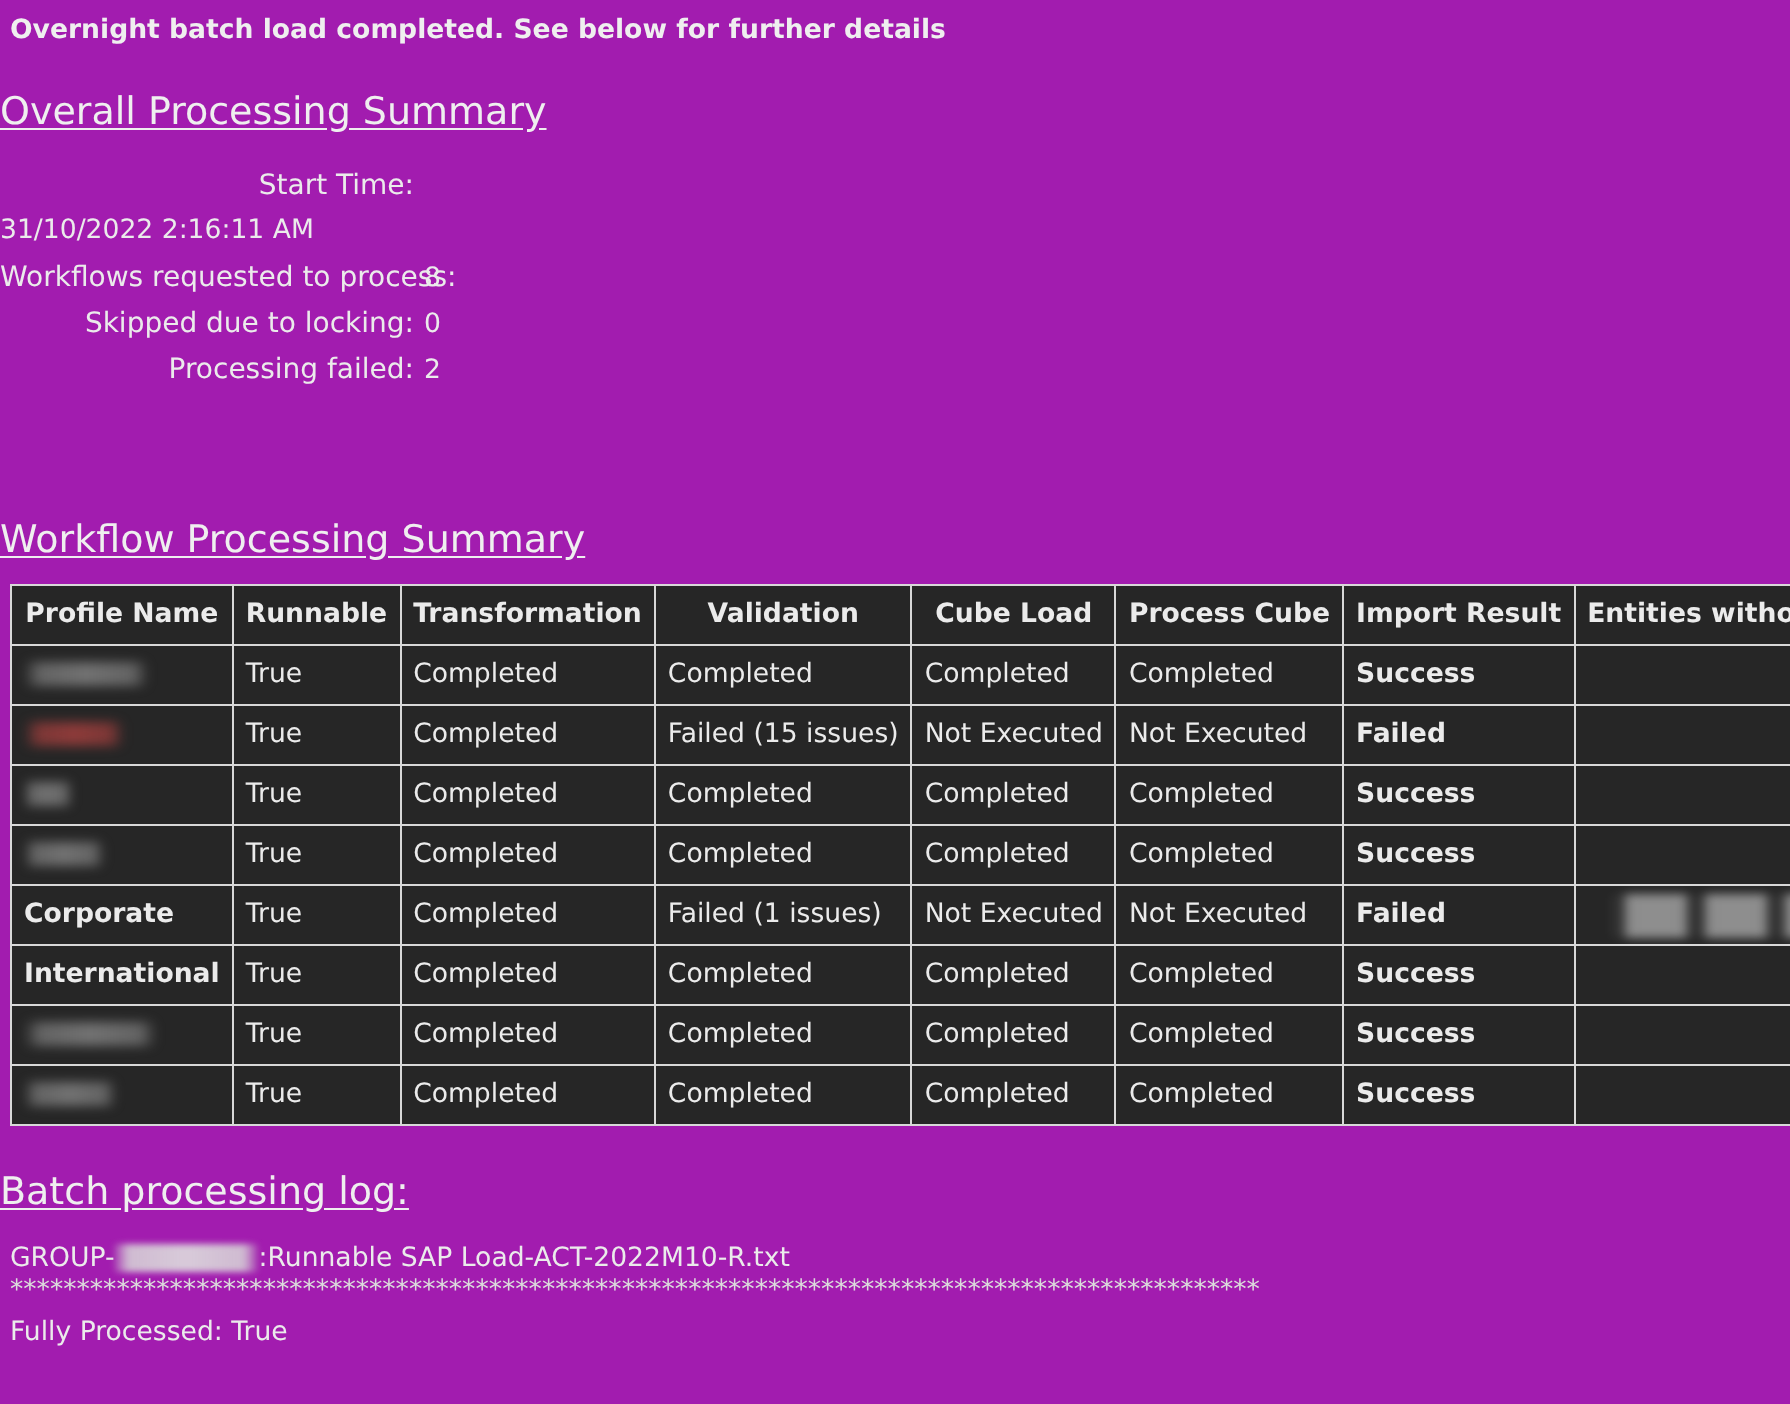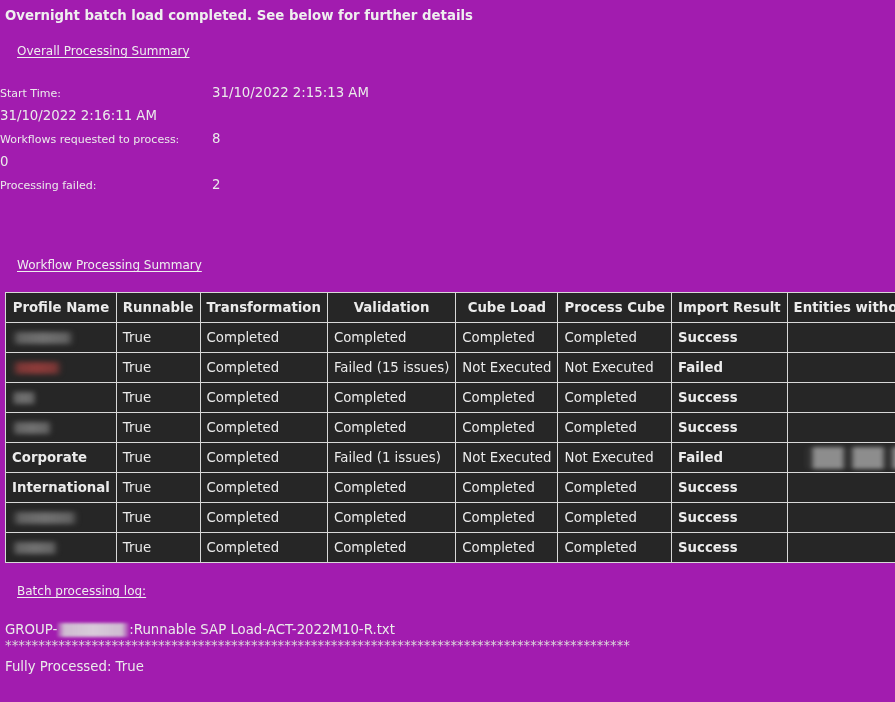--- a/index.html
+++ b/index.html
@@ -32,22 +32,22 @@
     top: 6px;
     font-weight: bold;
     font-size: 13.3px;
     color: #efefef;
     white-space: nowrap;
   }
 
   
   .section-heading {
     position: absolute;
-    left: 17px;
-    font-size: 12px;
+    left: 0;
+    font-size: 19px;
     color: #efefef;
     text-decoration: underline;
     text-underline-offset: 2px;
     white-space: nowrap;
   }
   #heading-overall { top: 43px; }
   #heading-workflow { top: 257px; }
   #heading-log { top: 583px; text-decoration: underline; }
 
   
@@ -58,23 +58,23 @@
     width: 420px;
   }
   .summary-row {
     display: flex;
     align-items: baseline;
     height: 23px;
     white-space: nowrap;
   }
   .summary-label {
     width: 212px;
-    text-align: left;
+    text-align: right;
     padding-right: 5px;
-    font-size: 11px;
+    font-size: 14px;
     color: #ebebeb;
     box-sizing: border-box;
   }
   .summary-value {
     font-size: 13.3px;
     color: #ebebeb;
     white-space: nowrap;
   }
 
   
@@ -235,30 +235,30 @@
 
 <div class="page">
 
   <div class="intro">Overnight batch load completed. See below for further details</div>
 
   <div class="section-heading" id="heading-overall">Overall Processing Summary</div>
 
   <div class="summary">
     <div class="summary-row">
       <span class="summary-label">Start Time:</span>
-      <span class="summary-value">31/10/2022 2:15:13 AM</span>
     </div>
     <div class="summary-row">
       <span class="summary-value">31/10/2022 2:16:11 AM</span>
     </div>
     <div class="summary-row">
       <span class="summary-label">Workflows requested to process:</span>
       <span class="summary-value">8</span>
     </div>
     <div class="summary-row">
+      <span class="summary-label">Skipped due to locking:</span>
       <span class="summary-value">0</span>
     </div>
     <div class="summary-row">
       <span class="summary-label">Processing failed:</span>
       <span class="summary-value">2</span>
     </div>
   </div>
 
   <div class="section-heading" id="heading-workflow">Workflow Processing Summary</div>
 

